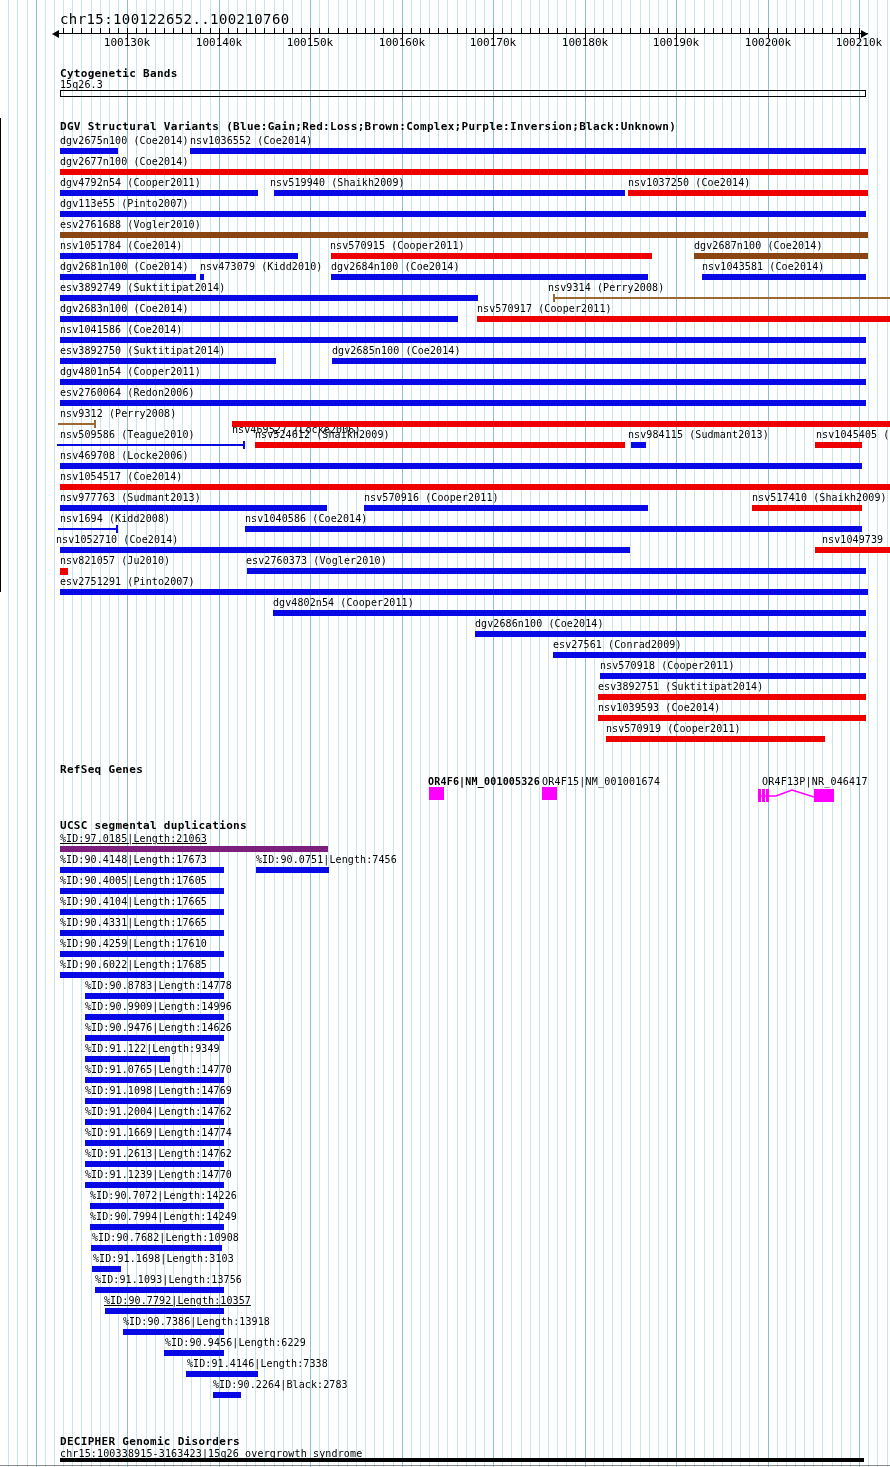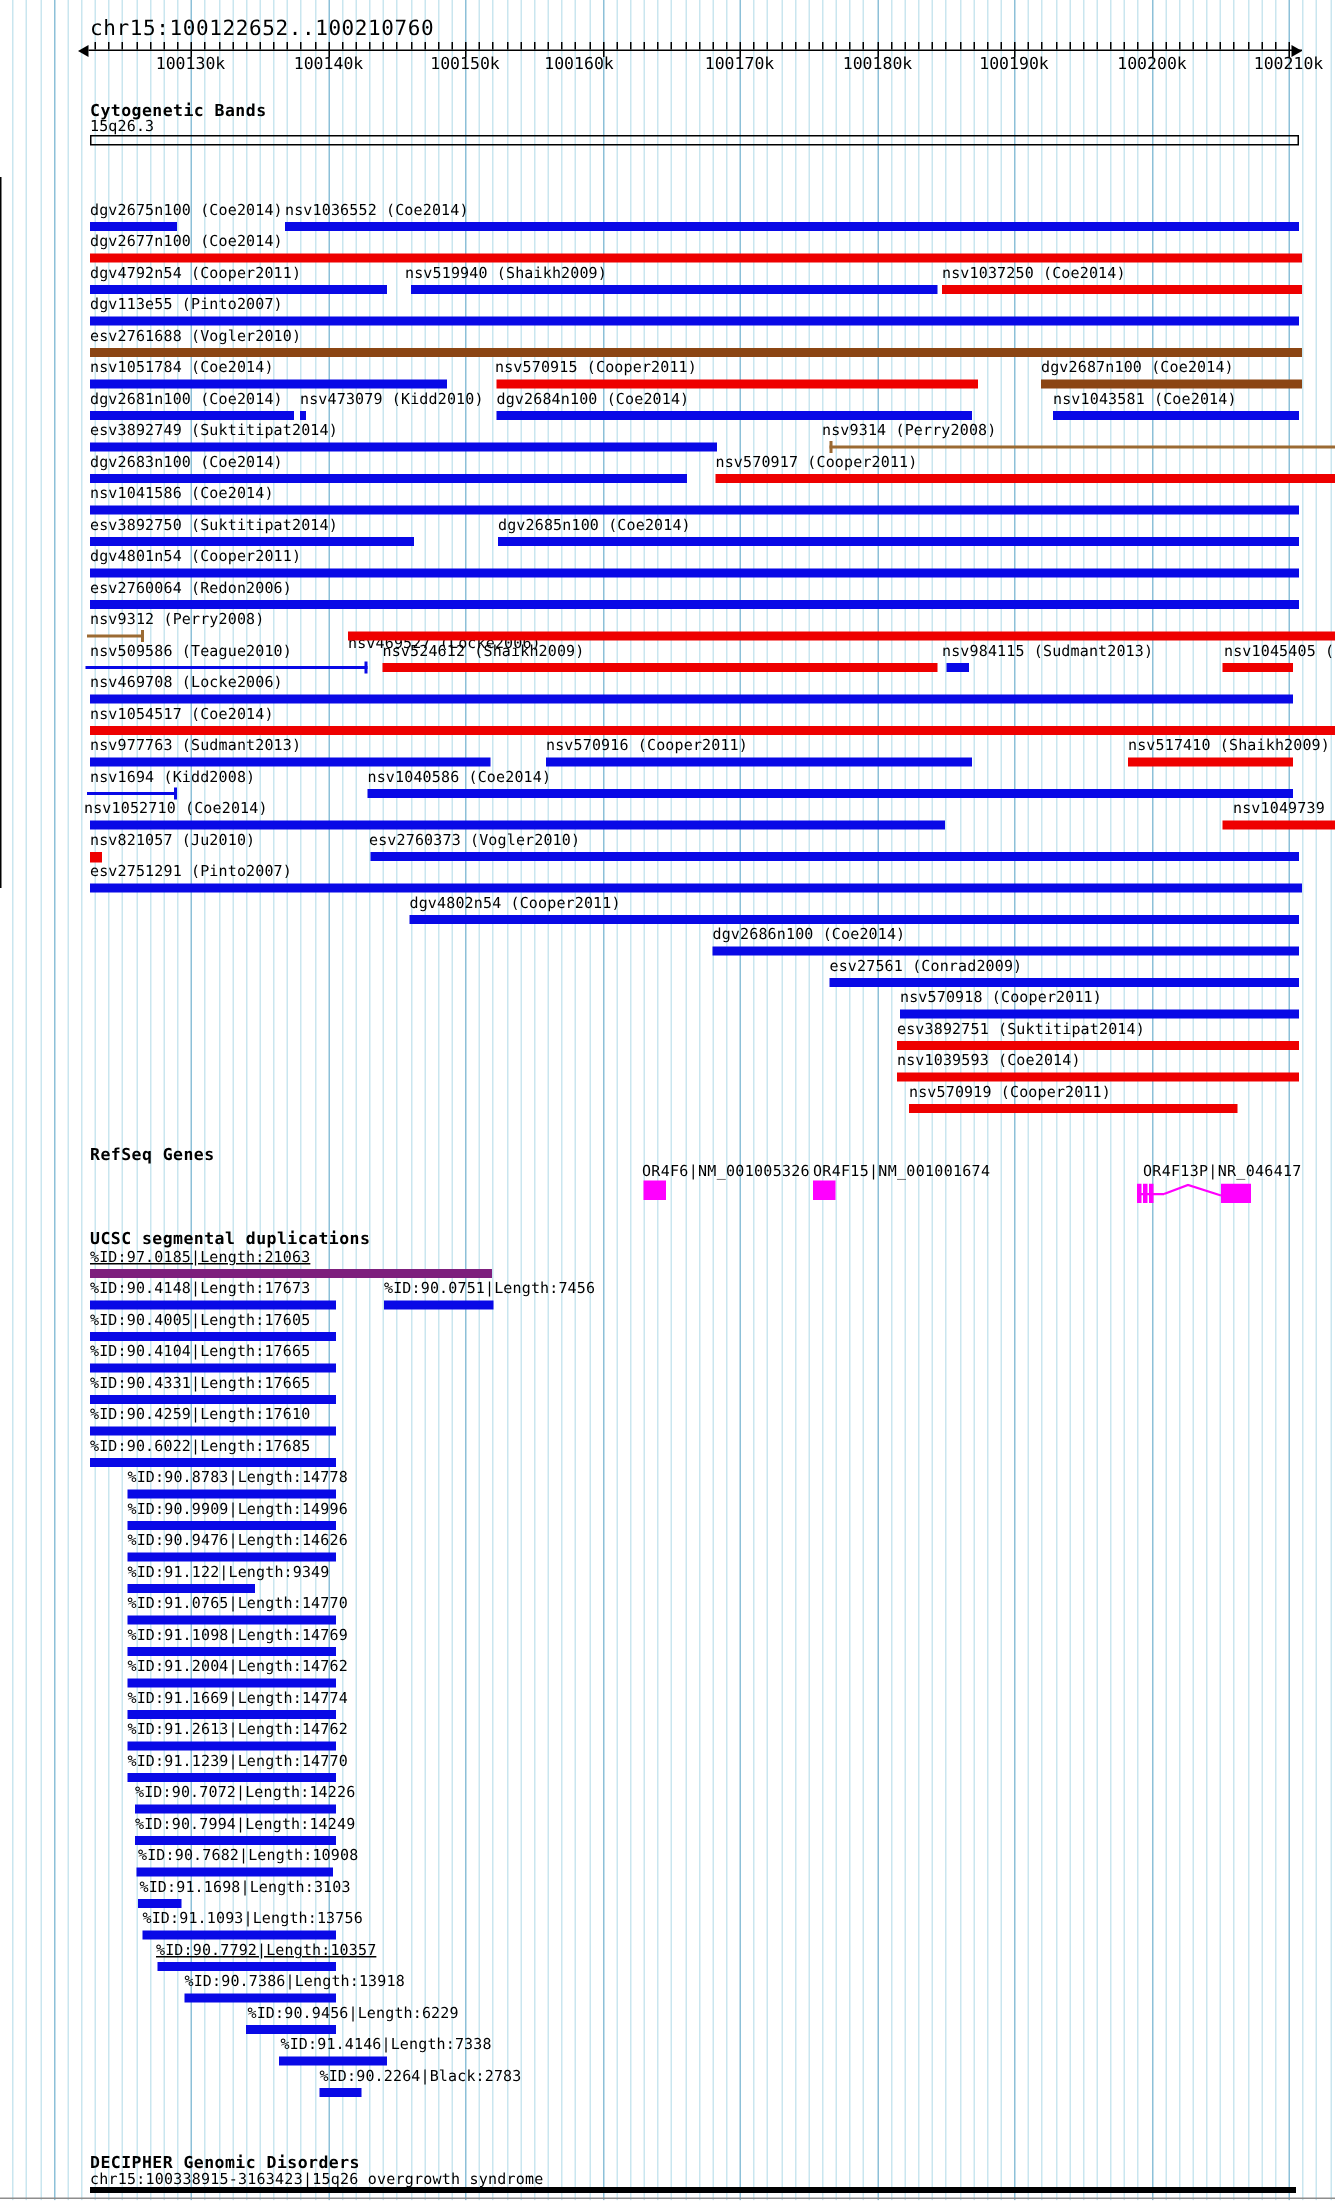--- a/index.html
+++ b/index.html
@@ -205,32 +205,33 @@
       <div class="tick" style="left: 804.176px; top: 28px; height: 5px;"></div>
       <div class="tick" style="left: 813.324px; top: 28px; height: 5px;"></div>
       <div class="tick" style="left: 822.472px; top: 28px; height: 5px;"></div>
       <div class="tick" style="left: 831.62px; top: 28px; height: 5px;"></div>
       <div class="tick" style="left: 840.768px; top: 28px; height: 5px;"></div>
       <div class="tick" style="left: 849.916px; top: 28px; height: 5px;"></div>
       <div class="tick" style="left: 859.064px; top: 28px; height: 10px;"></div>
       <div class="rlabel" style="left: 127px; top: 37px;">100130k</div>
       <div class="rlabel" style="left: 219px; top: 37px;">100140k</div>
       <div class="rlabel" style="left: 310px; top: 37px;">100150k</div>
-      <div class="rlabel" style="left: 386px; top: 37px;">100160k</div>
+      <div class="rlabel" style="left: 402px; top: 37px;">100160k</div>
       <div class="rlabel" style="left: 493px; top: 37px;">100170k</div>
       <div class="rlabel" style="left: 585px; top: 37px;">100180k</div>
       <div class="rlabel" style="left: 676px; top: 37px;">100190k</div>
       <div class="rlabel" style="left: 768px; top: 37px;">100200k</div>
       <div class="rlabel" style="left: 859px; top: 37px;">100210k</div>
     </div>
 
   <div class="hdr" style="left:60px;top:68px">Cytogenetic Bands</div>
   <div class="lbl" style="left:60px;top:79px">15q26.3</div>
   <div class="abs" style="left:60px;top:90px;width:806px;height:7px;border:1px solid #000;box-sizing:border-box"></div>
 
+  <div class="hdr" style="left:60px;top:121px">DGV Structural Variants (Blue:Gain;Red:Loss;Brown:Complex;Purple:Inversion;Black:Unknown)</div>
   <div id="dgv-rows">
       <div class="lbl" style="left: 60px; top: 135px;">dgv2675n100 (Coe2014)</div>
       <div style="position: absolute; left: 60px; top: 148px; width: 58px; height: 6px; background: rgb(9, 9, 230);"></div>
       <div class="lbl" style="left: 190px; top: 135px;">nsv1036552 (Coe2014)</div>
       <div style="position: absolute; left: 190px; top: 148px; width: 676px; height: 6px; background: rgb(9, 9, 230);"></div>
       <div class="lbl" style="left: 60px; top: 156px;">dgv2677n100 (Coe2014)</div>
       <div style="position: absolute; left: 60px; top: 169px; width: 808px; height: 6px; background: rgb(238, 0, 0);"></div>
       <div class="lbl" style="left: 60px; top: 177px;">dgv4792n54 (Cooper2011)</div>
       <div style="position: absolute; left: 60px; top: 190px; width: 198px; height: 6px; background: rgb(9, 9, 230);"></div>
       <div class="lbl" style="left: 270px; top: 177px;">nsv519940 (Shaikh2009)</div>
@@ -324,21 +325,21 @@
       <div class="lbl" style="left: 598px; top: 681px;">esv3892751 (Suktitipat2014)</div>
       <div style="position: absolute; left: 598px; top: 694px; width: 268px; height: 6px; background: rgb(238, 0, 0);"></div>
       <div class="lbl" style="left: 598px; top: 702px;">nsv1039593 (Coe2014)</div>
       <div style="position: absolute; left: 598px; top: 715px; width: 268px; height: 6px; background: rgb(238, 0, 0);"></div>
       <div class="lbl" style="left: 606px; top: 723px;">nsv570919 (Cooper2011)</div>
       <div style="position: absolute; left: 606px; top: 736px; width: 219px; height: 6px; background: rgb(238, 0, 0);"></div>
     </div>
 
   <div class="hdr" style="left:60px;top:764px">RefSeq Genes</div>
   <div id="genes">
-      <div class="lbl" style="left: 428px; top: 776px; letter-spacing: 0.2px;">OR4F6|NM_001005326</div>
+      <div class="lbl" style="left: 428px; top: 776px; letter-spacing: 0.2px; font-weight: bold;">OR4F6|NM_001005326</div>
       <div style="position: absolute; left: 429px; top: 787px; width: 15px; height: 13px; background: rgb(255, 0, 255);"></div>
       <div class="lbl" style="left: 542px; top: 776px; letter-spacing: 0.2px;">OR4F15|NM_001001674</div>
       <div style="position: absolute; left: 542px; top: 787px; width: 15px; height: 13px; background: rgb(255, 0, 255);"></div>
       <div class="lbl" style="left: 762px; top: 776px; letter-spacing: 0.2px;">OR4F13P|NR_046417</div>
       <div style="position: absolute; left: 755px; top: 787px; width: 82px; height: 13px;"><svg width="82" height="13">
           <rect x="3" y="0" width="3" height="13" fill="#ff00ff"></rect>
           <rect x="7" y="0" width="3" height="13" fill="#ff00ff"></rect>
           <rect x="11" y="0" width="3" height="13" fill="#ff00ff"></rect>
           <line x1="3" y1="7" x2="21" y2="7" stroke="#ff00ff" stroke-width="1.5"></line>
           <polyline points="21,7 37,1 59,8" fill="none" stroke="#ff00ff" stroke-width="1.5"></polyline>

